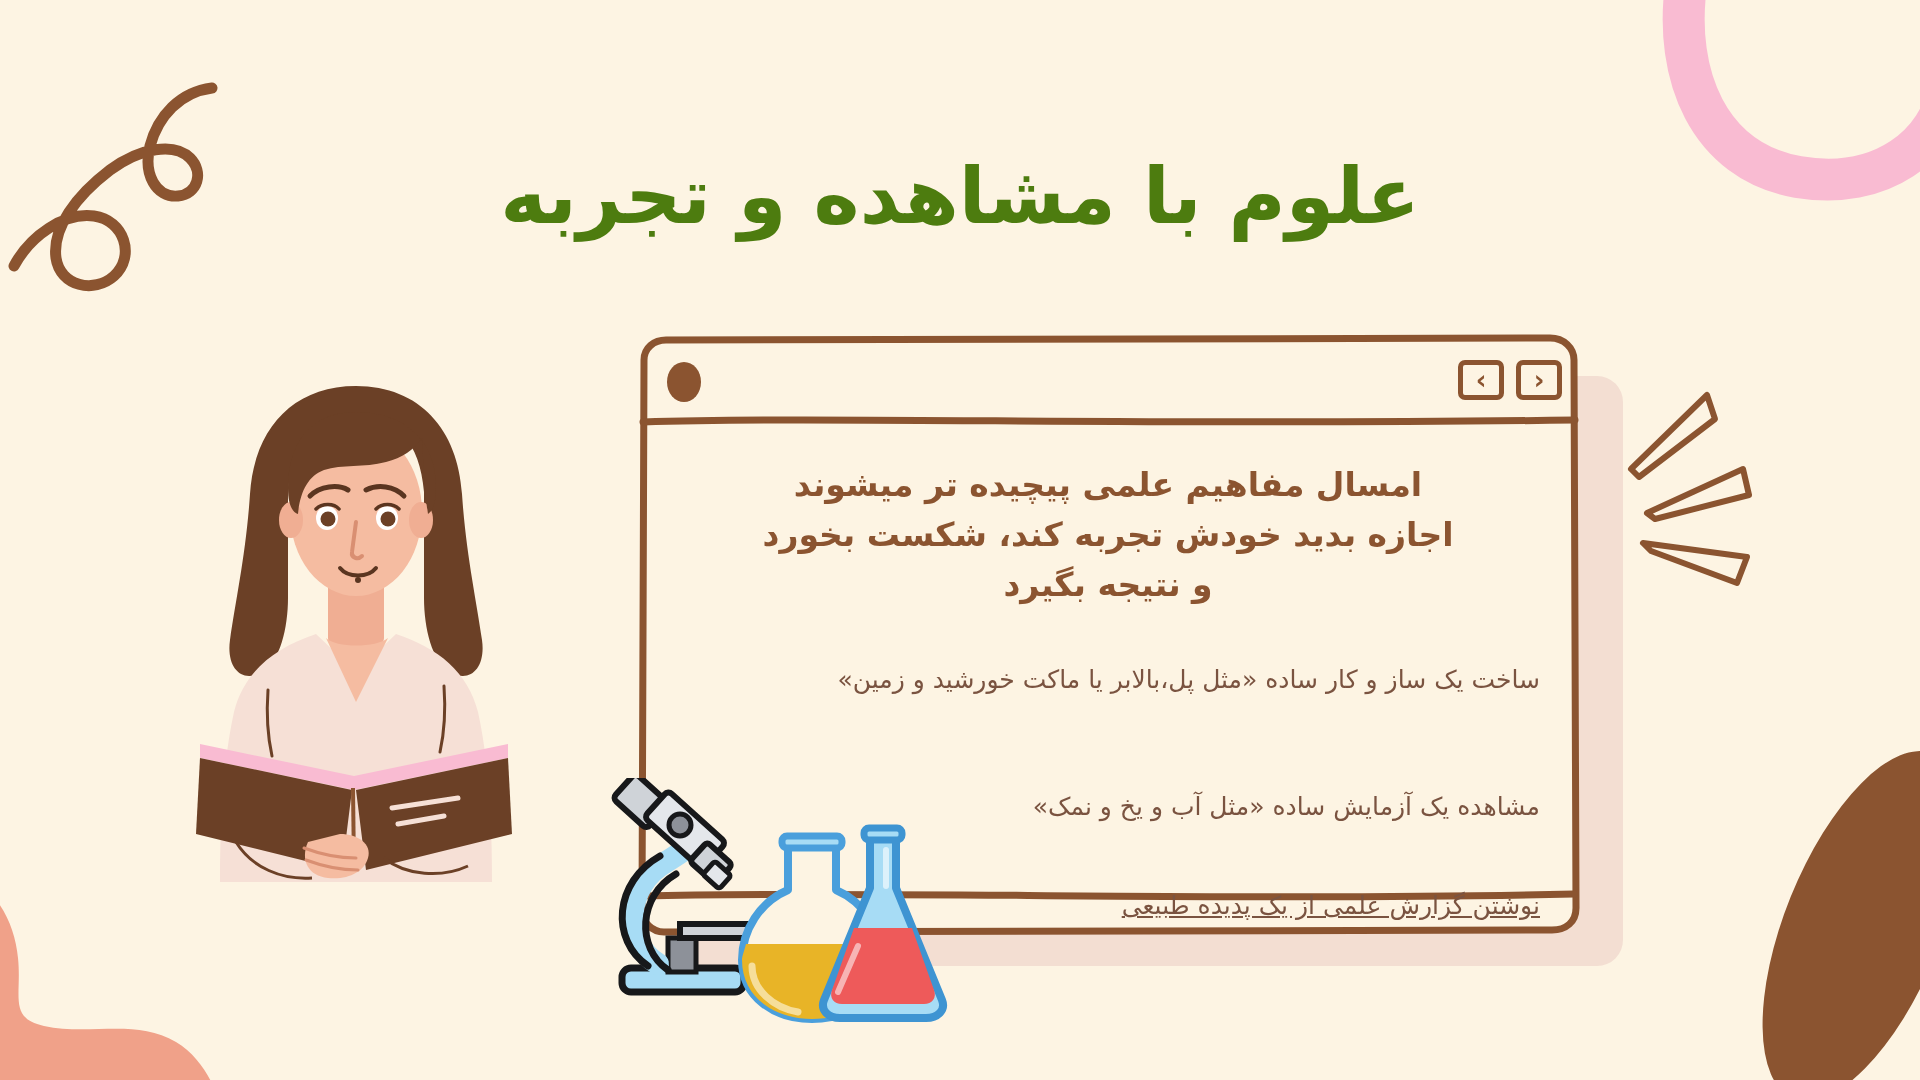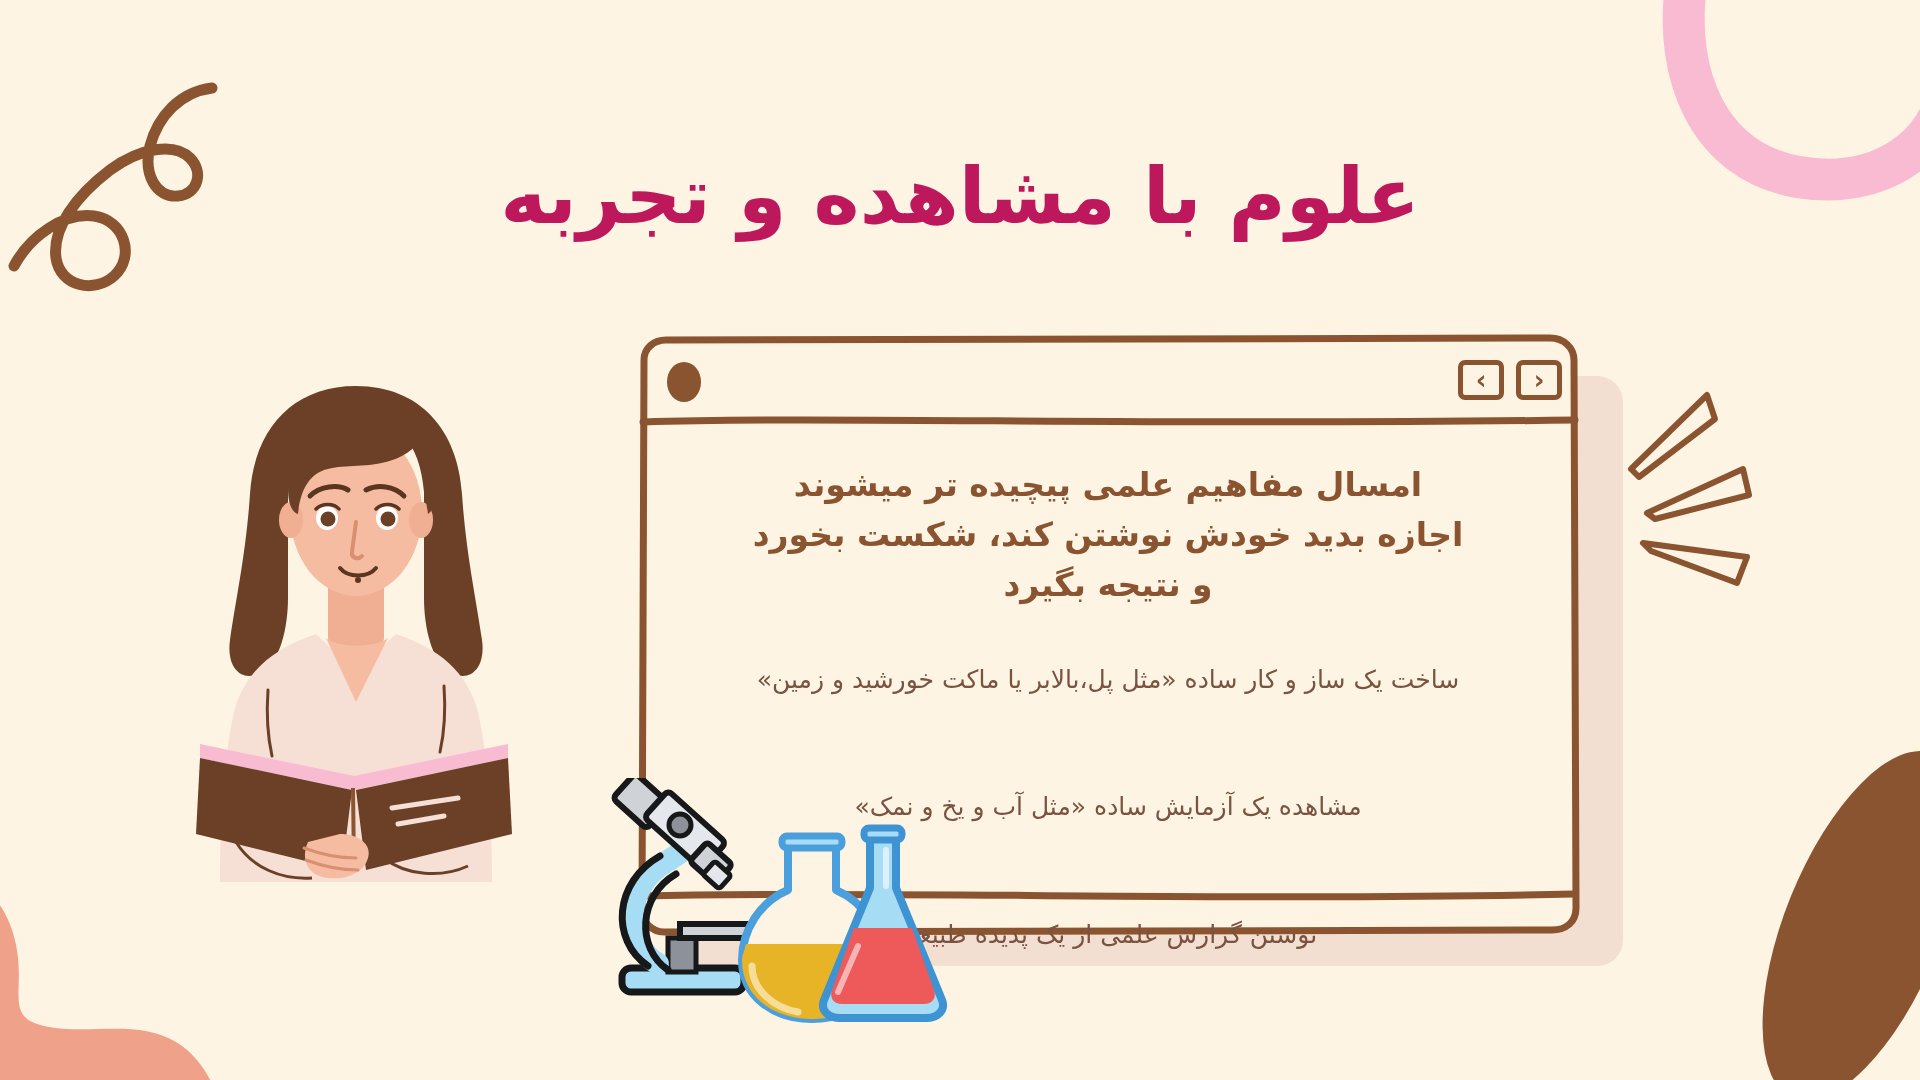--- a/index.html
+++ b/index.html
@@ -26,21 +26,21 @@
   .deco-blob     { left: -60px; bottom: -40px; width: 330px; height: 280px; }
   .deco-ellipse  { right: -55px; bottom: -50px; width: 240px; height: 400px; }
 
   
   .title {
     position: absolute;
     top: 104px;
     left: 0;
     right: 0;
     text-align: center;
-    color: #be185d;
+    color: #4d7c0f;
     font-size: 78px;
     font-weight: bold;
     letter-spacing: 0px;
     line-height: 1.15;
     direction: rtl;
     margin-top: 48px;
   }
 
   
   .card-wrap {
@@ -89,24 +89,25 @@
   }
   .lead div { white-space: nowrap; }
 
   .bullet {
     color: #7A5340;
     font-size: 25px;
     font-weight: normal;
     line-height: 1.4;
     margin: 0;
     white-space: nowrap;
+    text-align: right;
   }
   .b1 { margin-top: 52px; }
   .b2 { margin-top: 92px; }
-  .b3 { margin-top: 93px; }
+  .b3 { margin-top: 64px; text-decoration: underline; }
 
   
   .girl {
     position: absolute;
     left: 196px;
     top: 372px;
     width: 320px;
     height: 510px;
   }
   .lab {
@@ -231,21 +232,21 @@
       </svg>
 
       <div style="position:absolute;right:26px;top:30px;display:flex;gap:12px;">
         <button style="width:46px;height:40px;background:#FDF4E3;border:5px solid #8B5430;border-radius:7px;color:#8B5430;font-size:26px;font-weight:bold;line-height:0;padding:0;cursor:pointer;font-family:'DejaVu Sans',sans-serif;">‹</button>
         <button style="width:46px;height:40px;background:#FDF4E3;border:5px solid #8B5430;border-radius:7px;color:#8B5430;font-size:26px;font-weight:bold;line-height:0;padding:0;cursor:pointer;font-family:'DejaVu Sans',sans-serif;">›</button>
       </div>
 
       <div class="card-body">
         <div class="lead">
           <div>امسال مفاهیم علمی پیچیده تر میشوند</div>
-          <div>اجازه بدید خودش نوشتن کند، شکست بخورد</div>
+          <div>اجازه بدید خودش تجربه کند، شکست بخورد</div>
           <div>و نتیجه بگیرد</div>
         </div>
         <p class="bullet b1">ساخت یک ساز و کار ساده «مثل پل،بالابر یا ماکت خورشید و زمین»</p>
         <p class="bullet b2">مشاهده یک آزمایش ساده «مثل آب و یخ و نمک»</p>
         <p class="bullet b3">نوشتن گزارش علمی از یک پدیده طبیعی</p>
       </div>
     </div>
   </div>
 
   <svg class="lab" viewBox="0 0 375 245">

